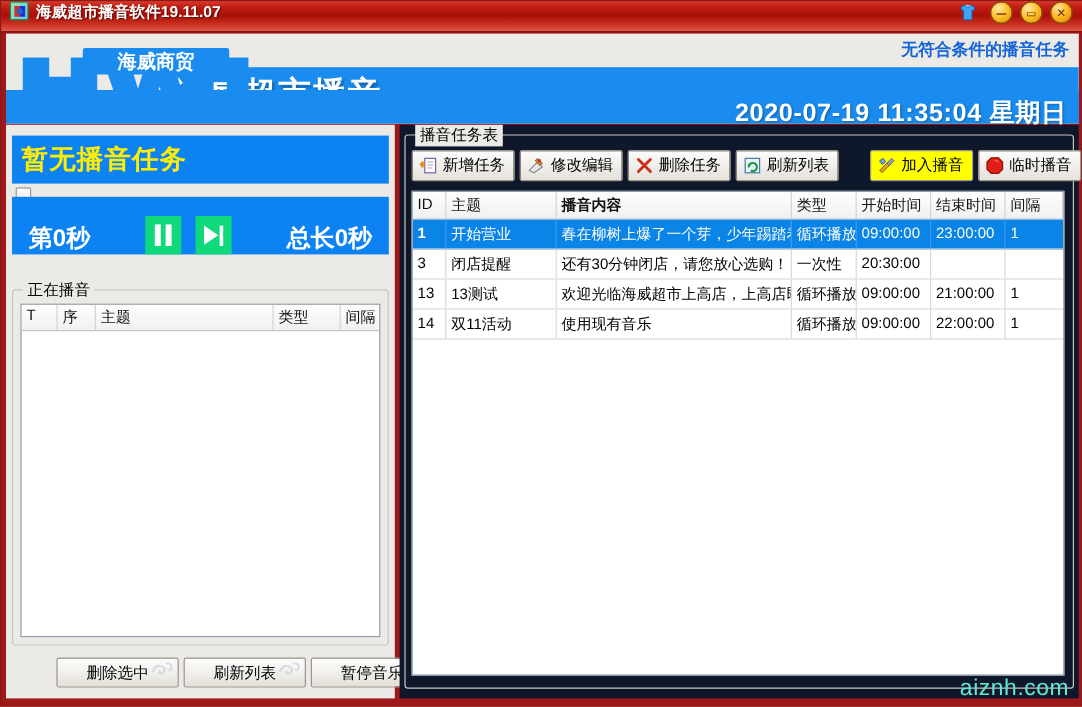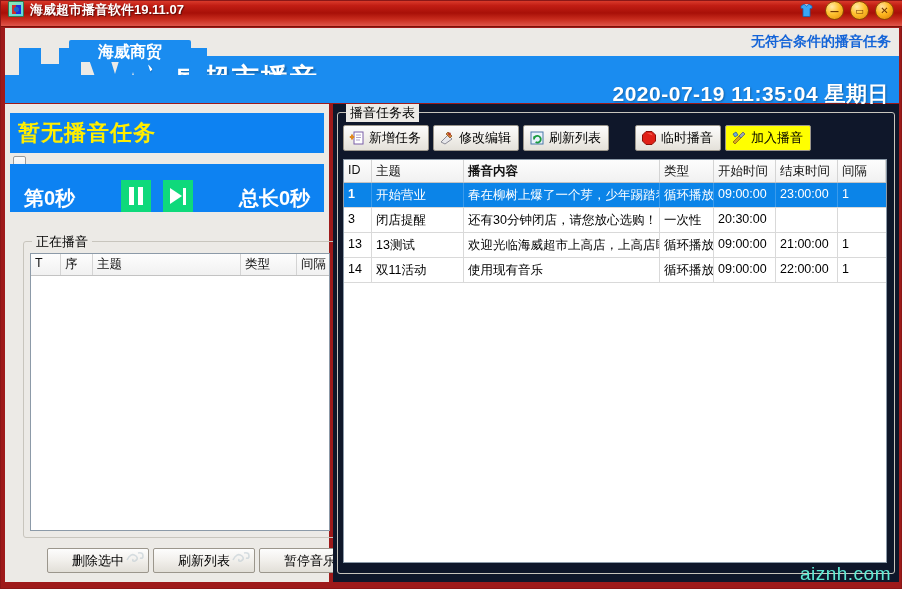--- a/index.html
+++ b/index.html
@@ -220,21 +220,21 @@
   .gbox-title {
     position: absolute; top: -9px; left: 8px;
     background: #eceae6;
     padding: 0 4px;
     font-size: 13px;
     color: #000;
     white-space: nowrap;
   }
   .lp-gbox {
     left: 5px; top: 137px;
-    width: 314px; height: 297px; margin-left: 13px;
+    width: 314px; height: 297px;
   }
   .lp-table {
     position: absolute; left: 6px; top: 11px;
     width: 300px; height: 278px;
     background: #ffffff;
     border: 1px solid #8c9aa8;
     box-sizing: border-box;
     overflow: hidden;
   }
   .thead {
@@ -482,47 +482,53 @@
 
         <div class="tbtn">
           <svg class="ico" viewBox="0 0 16 16">
             <path d="M2 12 L9 5 L13 9 L6 14 Z" fill="#e8e8ec" stroke="#8b8b96" stroke-width="1"></path>
             <path d="M9 2 L13 6 L11 8 L7 4 Z" fill="#d8853f" stroke="#8a5520" stroke-width="0.8"></path>
             <circle cx="10.5" cy="4" r="1.4" fill="#b23c2a"></circle>
           </svg>
           <span>修改编辑</span>
         </div>
 
+        <div class="tbtn">
+          <svg class="ico" viewBox="0 0 16 16">
+            <path d="M3 3 L13 13 M13 3 L3 13" stroke="#cc2f1e" stroke-width="2.4" stroke-linecap="round"></path>
+          </svg>
+          <span>删除任务</span>
+        </div>
 
         <div class="tbtn">
           <svg class="ico" viewBox="0 0 16 16">
             <rect x="2" y="2" width="12" height="12" fill="#e9f2fb" stroke="#4a78a8" stroke-width="1"></rect>
             <path d="M5 9.5a3.4 3.4 0 1 1 1.6 2.6" fill="none" stroke="#1a9b3f" stroke-width="1.8"></path>
             <path d="M4 6.5 L6.6 6.5 L5.3 9 Z" fill="#1a9b3f"></path>
           </svg>
           <span>刷新列表</span>
         </div>
 
         <div class="tb-gap"></div>
 
-        <div class="tbtn">
-          <svg class="ico" viewBox="0 0 16 16">
-            <polygon points="5,1.5 11,1.5 14.5,5 14.5,11 11,14.5 5,14.5 1.5,11 1.5,5" fill="#e02017" stroke="#8b0f08" stroke-width="1"></polygon>
-            <polygon points="5.8,3.2 10.2,3.2 11.8,5.6" fill="#ff7b6e" opacity=".7"></polygon>
-          </svg>
-          <span>临时播音</span>
-        </div>
-
         <div class="tbtn hl">
           <svg class="ico" viewBox="0 0 16 16">
             <path d="M2 12 L9 5 L11 7 L4 14 Z" fill="#d8a520" stroke="#8a6310" stroke-width="0.8"></path>
             <path d="M12 2 L14 4 L10 8 L8 6 Z" fill="#9aa4ad" stroke="#5a636b" stroke-width="0.8"></path>
             <path d="M2 4 L5 2 L7 5 L4 7 Z" fill="#6fa8dc" stroke="#35618a" stroke-width="0.8"></path>
           </svg>
           <span>加入播音</span>
+        </div>
+
+        <div class="tbtn">
+          <svg class="ico" viewBox="0 0 16 16">
+            <polygon points="5,1.5 11,1.5 14.5,5 14.5,11 11,14.5 5,14.5 1.5,11 1.5,5" fill="#e02017" stroke="#8b0f08" stroke-width="1"></polygon>
+            <polygon points="5.8,3.2 10.2,3.2 11.8,5.6" fill="#ff7b6e" opacity=".7"></polygon>
+          </svg>
+          <span>临时播音</span>
         </div>
       </div>
 
       <div class="mp-table">
         <div class="thead">
           <div class="th" style="width:28px">ID</div>
           <div class="th" style="width:92px">主题</div>
           <div class="th" style="width:196px;font-weight:bold">播音内容</div>
           <div class="th" style="width:54px">类型</div>
           <div class="th" style="width:62px">开始时间</div>

